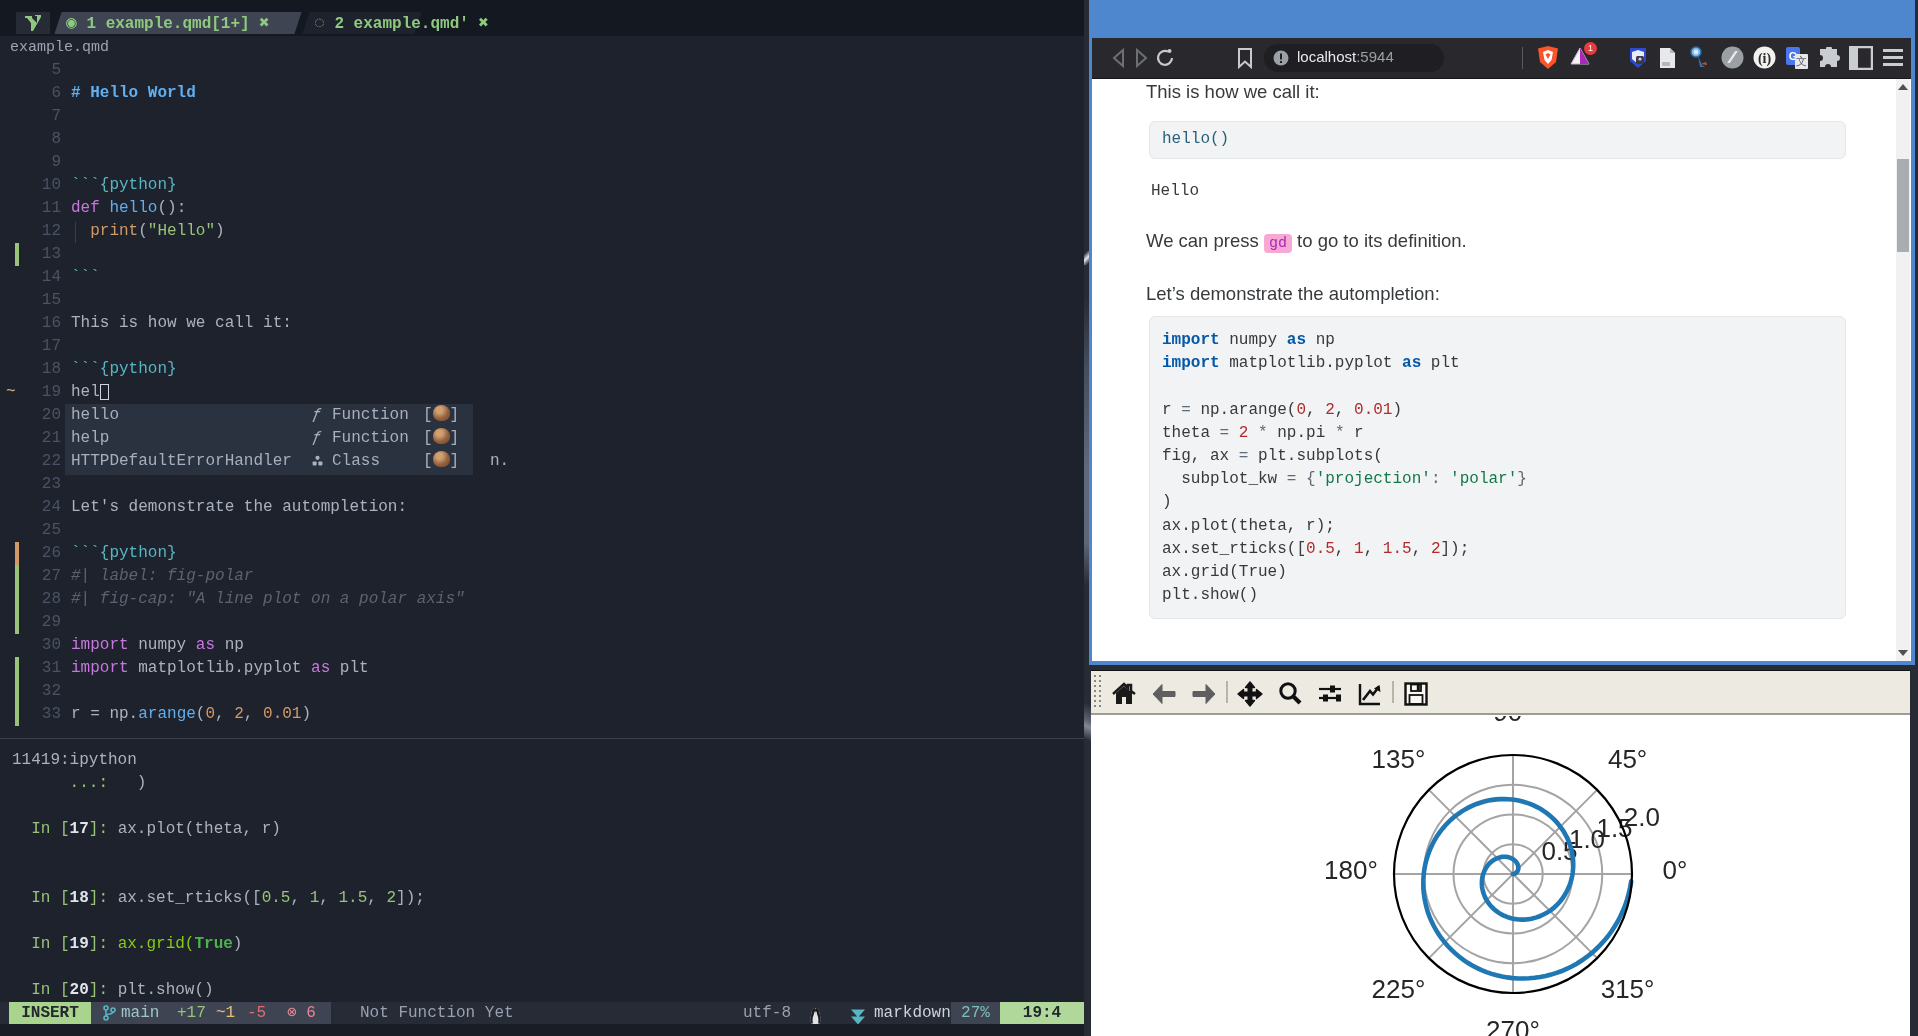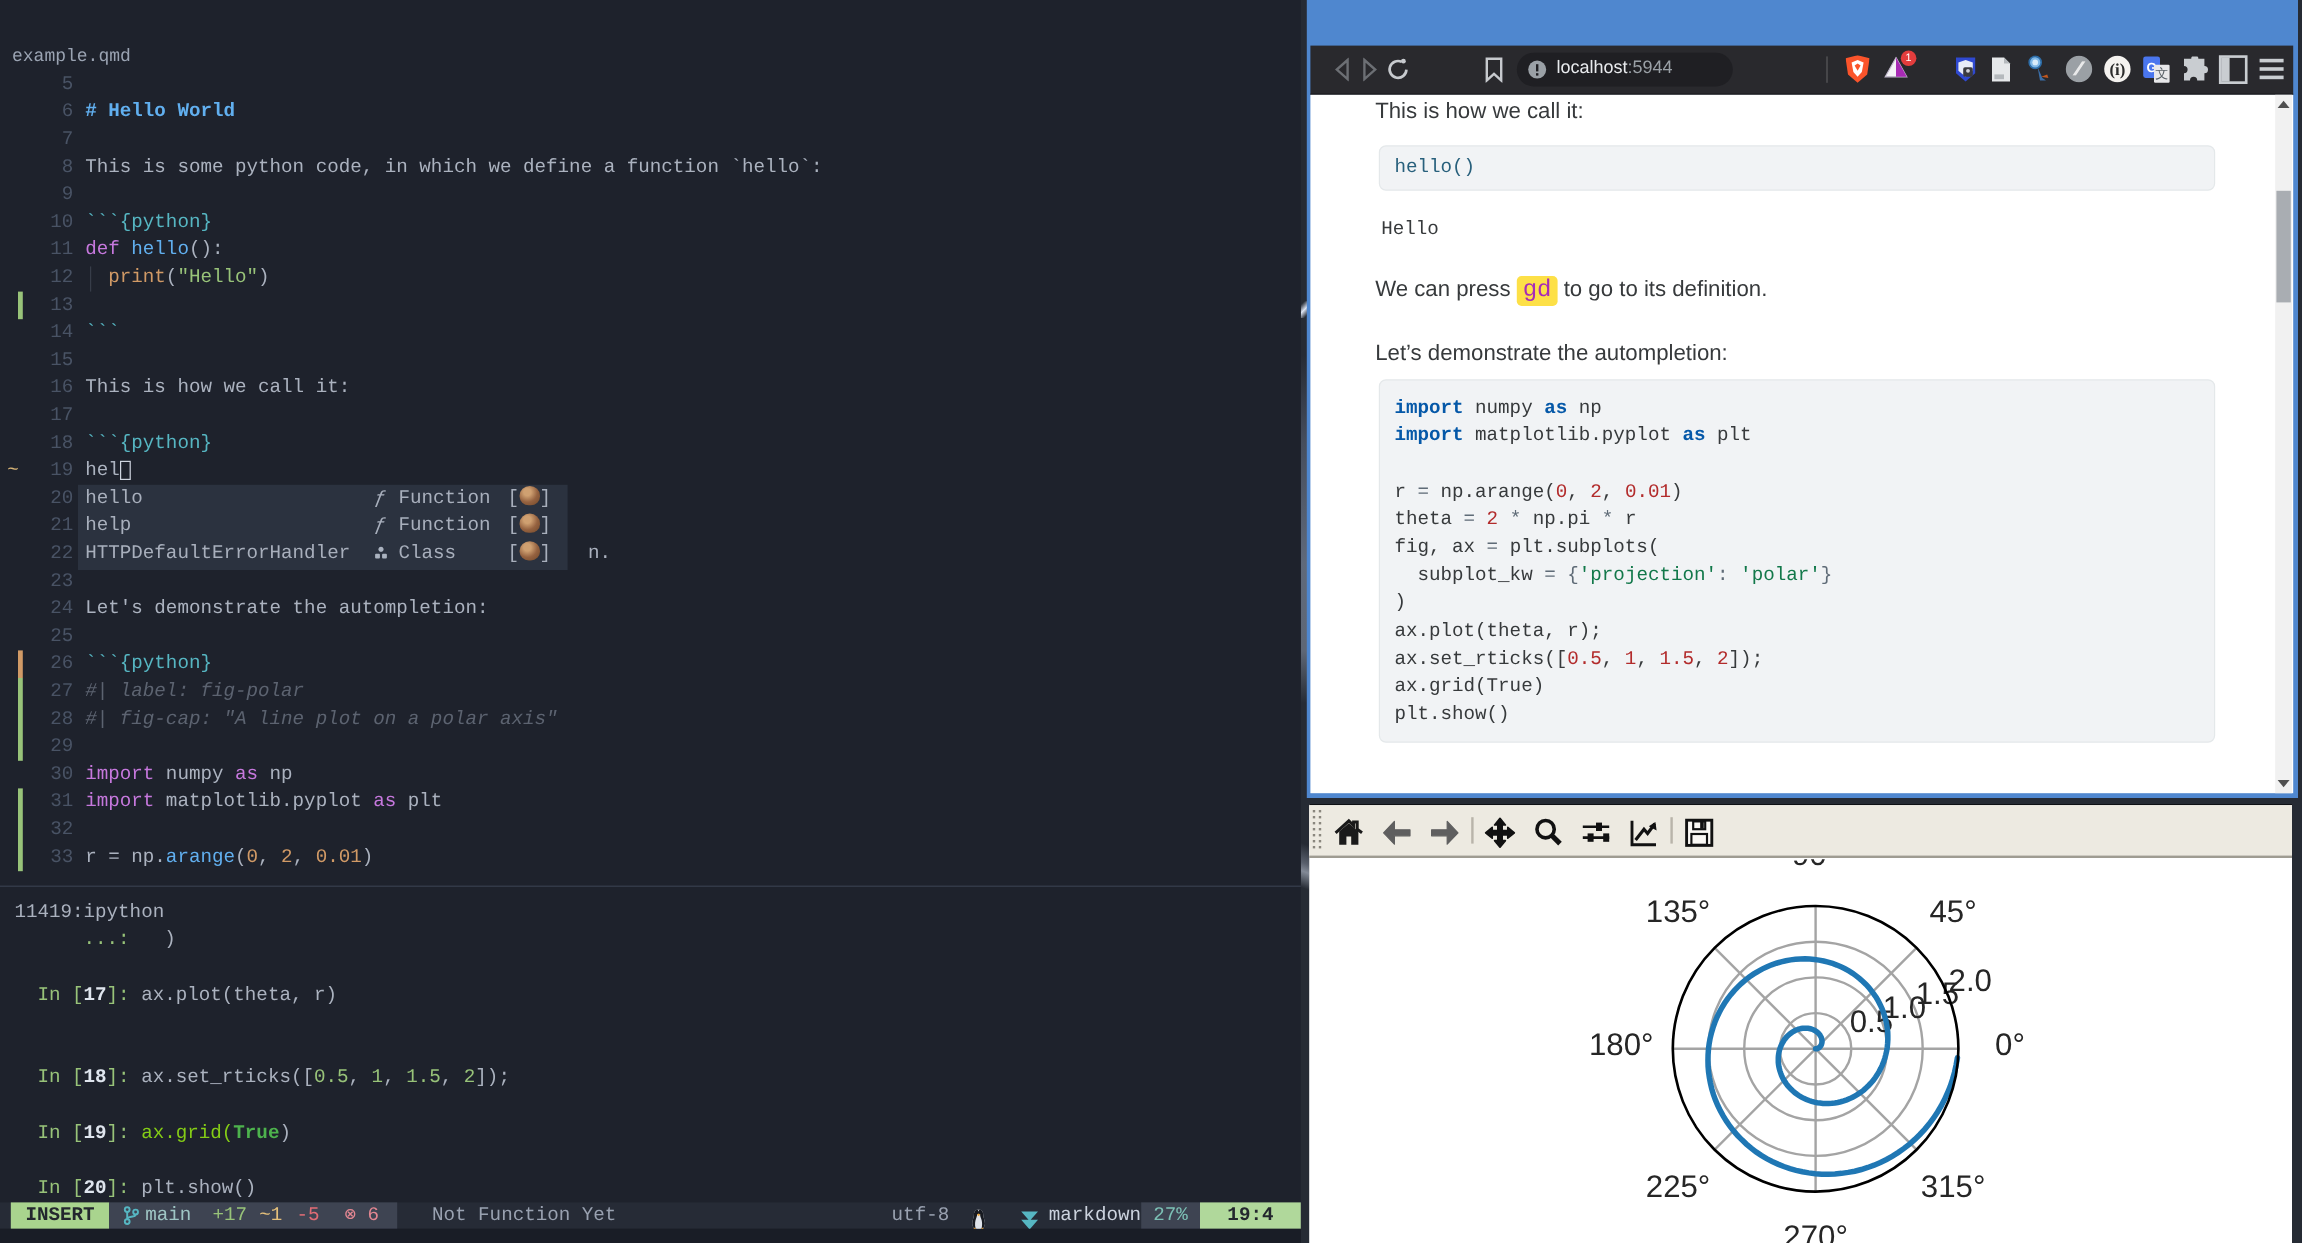--- a/index.html
+++ b/index.html
@@ -26,27 +26,36 @@
 .bp{position:absolute;left:54px;font-size:18.5px;color:#373a3c;white-space:pre;}
 .mono{font-family:"Liberation Mono",monospace;}
 </style></head>
 <body>
 <div id="wall"></div>
 <div style="position:absolute;left:1084px;top:251px;width:6px;height:14px;background:linear-gradient(135deg,transparent 15%,#dde4f2 50%,transparent 85%);"></div>
 <div style="position:absolute;left:1084px;top:296px;width:7px;height:290px;background:linear-gradient(180deg,rgba(108,118,138,0) 0%,rgba(96,106,126,0.55) 25%,rgba(120,132,152,0.7) 60%,rgba(140,152,172,0.55) 85%,rgba(108,118,138,0) 100%);"></div>
 <div style="position:absolute;left:1084px;top:700px;width:7px;height:44px;background:linear-gradient(200deg,transparent 10%,rgba(140,148,165,0.5) 45%,rgba(170,178,192,0.7) 60%,transparent 90%);"></div>
 
 <div id="vim">
+<div id="tabline">
+  <div style="position:absolute;left:16px;top:12px;width:34px;height:22px;background:#262b35;"></div>
+  <svg style="position:absolute;left:24px;top:14px;" width="18" height="18" viewBox="0 0 18 18">
+        <path d="M1 2 H8 V4 L13 9 V2 H11 V1 H17 V3 L9 17 H7 V9 L3 4 H1 Z" fill="#8fc97f"></path>
+      </svg>
+  <div class="tabslant" style="left:58px;width:240px;background:#3e4452;"></div>
+  <div class="tabtxt" style="left:66px;"><span style="font-size:18px;">◉</span> 1 example.qmd[1+] <b style="color:#8fc97f;font-size:17px;">✖</b></div>
+  <div class="tabslant" style="left:306px;width:112px;background:#1d222c;"></div>
+  <div class="tabtxt" style="left:314px;"><span style="font-size:18px;">◌</span> 2 example.qmd' <b style="color:#8fc97f;font-size:17px;">✖</b></div>
+</div>
 <div id="winbar">example.qmd</div>
 <div class="ln" style="top:59px;">5</div>
 <div class="ln" style="top:82px;">6</div>
 <div class="el" style="top:82px;"><span style="color:#61afef;font-weight:bold;text-align:center;"># Hello World</span></div>
 <div class="ln" style="top:105px;">7</div>
 <div class="ln" style="top:128px;">8</div>
-<div class="el" style="top:128px;"><span style="color:#abb2bf;">This is some python code, in which we define a function `hello`:</span></div>
 <div class="ln" style="top:151px;">9</div>
 <div class="ln" style="top:174px;">10</div>
 <div class="el" style="top:174px;"><span style="color:#56b6c2;">```{python}</span></div>
 <div class="ln" style="top:197px;">11</div>
 <div class="el" style="top:197px;"><span style="color:#c678dd;">def </span><span style="color:#61afef;">hello</span><span style="color:#abb2bf;">():</span></div>
 <div class="ln" style="top:220px;">12</div>
 <div class="el" style="top:220px;"><span style="color:#abb2bf;">  </span><span style="color:#d19a66;">print</span><span style="color:#abb2bf;">(</span><span style="color:#98c379;">"Hello"</span><span style="color:#abb2bf;">)</span></div>
 <div class="ln" style="top:243px;">13</div>
 <div class="ln" style="top:266px;">14</div>
 <div class="el" style="top:266px;"><span style="color:#56b6c2;">```</span></div>
@@ -229,21 +238,21 @@
   <g></g>
   <div style="position:absolute;left:791px;top:11px;width:20px;height:3px;background:#c9cdd1;"></div>
   <div style="position:absolute;left:791px;top:18px;width:20px;height:3px;background:#c9cdd1;"></div>
   <div style="position:absolute;left:791px;top:25px;width:20px;height:3px;background:#c9cdd1;"></div>
 </div>
 <div id="bcontent">
   <div class="bp" style="top:2px;">This is how we call it:</div>
   <div class="cb" style="top:42px;height:38px;"></div>
   <div class="bp mono" style="left:70px;top:51px;font-size:16px;color:#28607c;">hello()</div>
   <div class="bp mono" style="left:59px;top:103px;font-size:16px;">Hello</div>
-  <div class="bp" style="top:151px;">We can press <span class="mono" style="font-size:20px;color:#a72ab8;background:#fde047;border-radius:4px;padding:1px 5px;margin-top:32px;">gd</span> to go to its definition.</div>
+  <div class="bp" style="top:151px;">We can press <span class="mono" style="font-size:15px;color:#a72ab8;background:#f9a8d4;border-radius:4px;padding:1px 5px;margin-top:32px;">gd</span> to go to its definition.</div>
   <div class="bp" style="top:204px;">Let’s demonstrate the autompletion:</div>
   <div class="cb" style="top:237px;height:303px;"></div>
   <div class="bp mono" style="left:70px;top:250px;font-size:16px;line-height:23.2px;"><b style="color:#0558a8">import</b> numpy <b style="color:#0558a8">as</b> np<br><b style="color:#0558a8">import</b> matplotlib.pyplot <b style="color:#0558a8">as</b> plt<br><br>r <span style="color:#5f6b77">=</span> np.arange(<span style="color:#b22b2b">0</span>, <span style="color:#b22b2b">2</span>, <span style="color:#b22b2b">0.01</span>)<br>theta <span style="color:#5f6b77">=</span> <span style="color:#b22b2b">2</span> <span style="color:#5f6b77">*</span> np.pi <span style="color:#5f6b77">*</span> r<br>fig, ax <span style="color:#5f6b77">=</span> plt.subplots(<br>  subplot_kw <span style="color:#5f6b77">=</span> <span style="color:#5f6b77">{</span><span style="color:#12784a">'projection'</span><span style="color:#5f6b77">:</span> <span style="color:#12784a">'polar'</span><span style="color:#5f6b77">}</span><br>)<br>ax.plot(theta, r);<br>ax.set_rticks([<span style="color:#b22b2b">0.5</span>, <span style="color:#b22b2b">1</span>, <span style="color:#b22b2b">1.5</span>, <span style="color:#b22b2b">2</span>]);<br>ax.grid(True)<br>plt.show()</div>
   <div style="position:absolute;right:1px;top:0;width:14px;height:582px;background:#f1f1f1;"></div>
   <svg style="position:absolute;right:2px;top:4px;" width="12" height="8" viewBox="0 0 12 8">
         <path d="M1 7 L6 1 L11 7 Z" fill="#505050"></path>
       </svg>
   <svg style="position:absolute;right:2px;top:570px;" width="12" height="8" viewBox="0 0 12 8">
         <path d="M1 1 L6 7 L11 1 Z" fill="#505050"></path>
       </svg>

